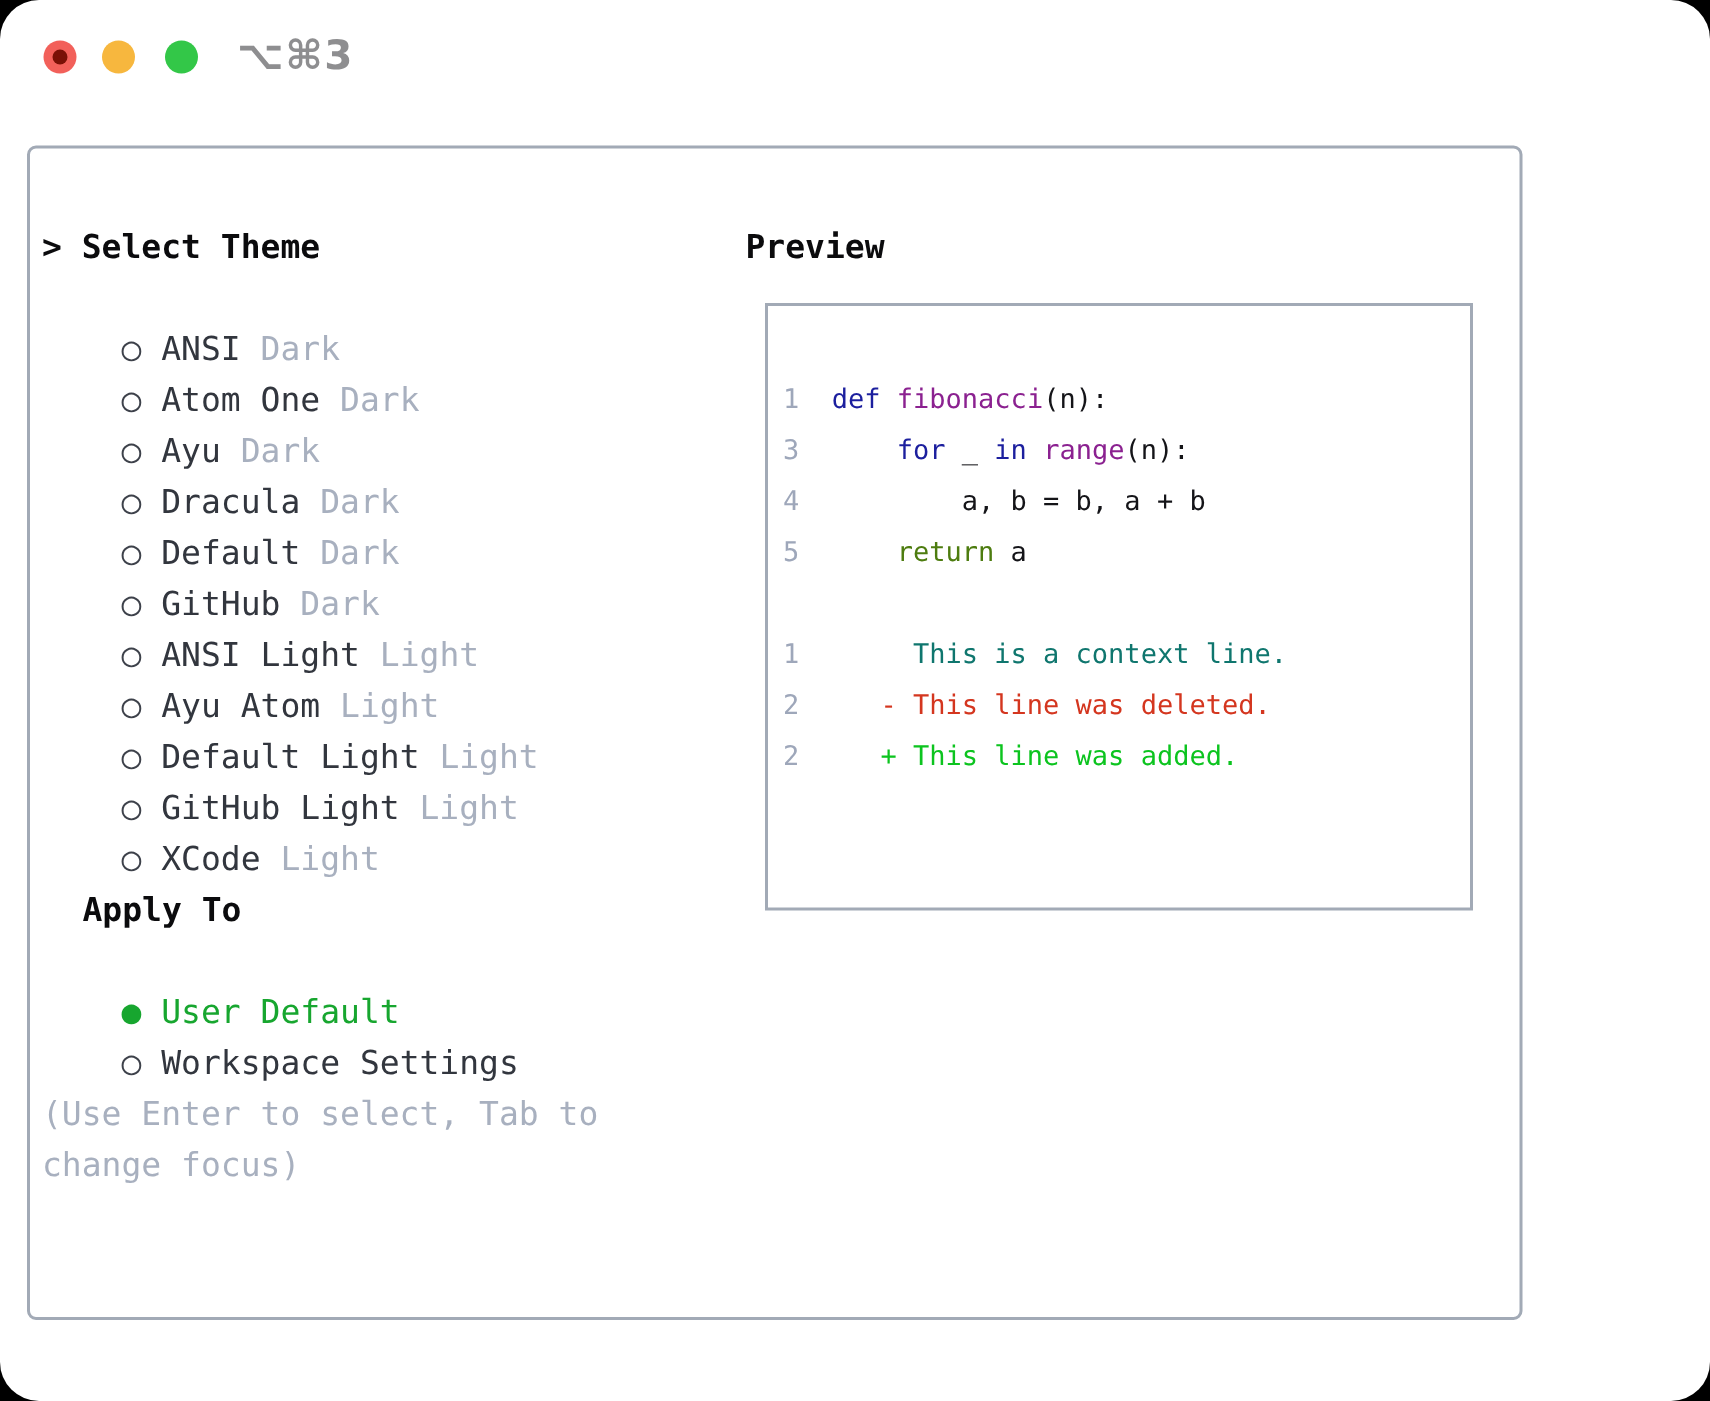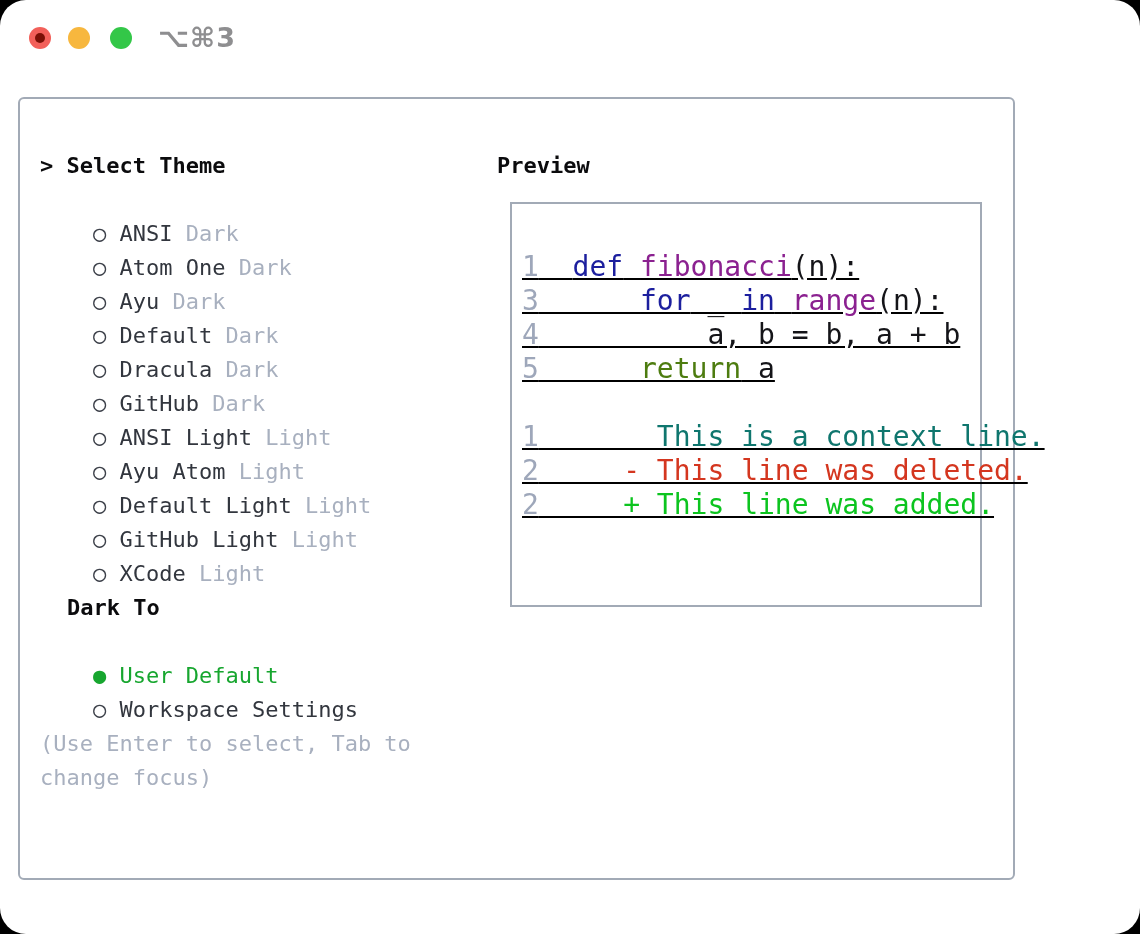--- a/index.html
+++ b/index.html
@@ -20,36 +20,36 @@
   .light.green{background:var(--zoom);}
   .win-title{
     font-family:"DejaVu Sans", sans-serif;font-size:27px;font-weight:bold;
     color:var(--title_text);margin-left:26px;letter-spacing:1px;line-height:24px;
   }
   
   .panel{
     position:absolute;left:18px;top:97px;width:997px;height:783px;
     border:2px solid var(--border);border-radius:6px;box-sizing:border-box;background:#fff;
   }
-  .left-col{position:absolute;left:20px;top:50px;font-size:22px;line-height:34px;color:var(--text_dark);}
+  .left-col{position:absolute;left:8px;top:50px;font-size:22px;line-height:34px;color:var(--text_dark);}
   .row{white-space:pre;height:34px;}
   .blank-row{height:34px;}
   .hdr{font-weight:bold;color:var(--header_text);}
   .indent{padding-left:27px;}
   .marker{color:var(--marker);}
   .theme-row .variant{color:var(--muted);}
   .selected .marker,.selected .name,.selected .label{color:var(--selected_green);}
   .help{width:430px;color:var(--muted);white-space:normal;}
   
   .preview-title{position:absolute;left:477px;top:50px;font-size:22px;line-height:34px;}
   .preview-box{
     position:absolute;left:490px;top:103px;width:472px;height:405px;
     border:2px solid var(--border);box-sizing:border-box;background:#fff;
   }
-  .code{padding:46px 0 0 10px;font-size:28px;line-height:34px;text-decoration:underline;}
+  .code{padding:46px 0 0 10px;font-size:18px;line-height:34px;}
   .code-line{white-space:pre;height:34px;}
 </style>
 </head>
 <body>
 
 <div class="window">
 
   <div class="titlebar">
     <span class="light red">
       <span class="dot"></span>
@@ -71,25 +71,25 @@
 
   <div class="row theme-row">
     <span class="marker">○</span><span class="name"> Atom One</span><span class="variant"> Dark</span>
   </div>
 
   <div class="row theme-row">
     <span class="marker">○</span><span class="name"> Ayu</span><span class="variant"> Dark</span>
   </div>
 
   <div class="row theme-row">
-    <span class="marker">○</span><span class="name"> Default</span><span class="variant"> Dark</span>
+    <span class="marker">○</span><span class="name"> Dracula</span><span class="variant"> Dark</span>
   </div>
 
   <div class="row theme-row">
-    <span class="marker">○</span><span class="name"> Dracula</span><span class="variant"> Dark</span>
+    <span class="marker">○</span><span class="name"> Default</span><span class="variant"> Dark</span>
   </div>
 
   <div class="row theme-row">
     <span class="marker">○</span><span class="name"> GitHub</span><span class="variant"> Dark</span>
   </div>
 
   <div class="row theme-row">
     <span class="marker">○</span><span class="name"> ANSI Light</span><span class="variant"> Light</span>
   </div>
 
@@ -106,21 +106,21 @@
   </div>
 
 
   <div class="row theme-row">
     <span class="marker">○</span><span class="name"> XCode</span><span class="variant"> Light</span>
   </div>
 </div>
 
       <div class="blank-row"></div>
 
-      <div class="row hdr indent">Dark To</div>
+      <div class="row hdr indent">Apply To</div>
 
       <div id="apply-list">
   <div class="row apply-row selected">
     <span class="marker">●</span><span class="label"> User Default</span>
   </div>
 
   <div class="row apply-row">
     <span class="marker">○</span><span class="label"> Workspace Settings</span>
   </div>
 </div>

